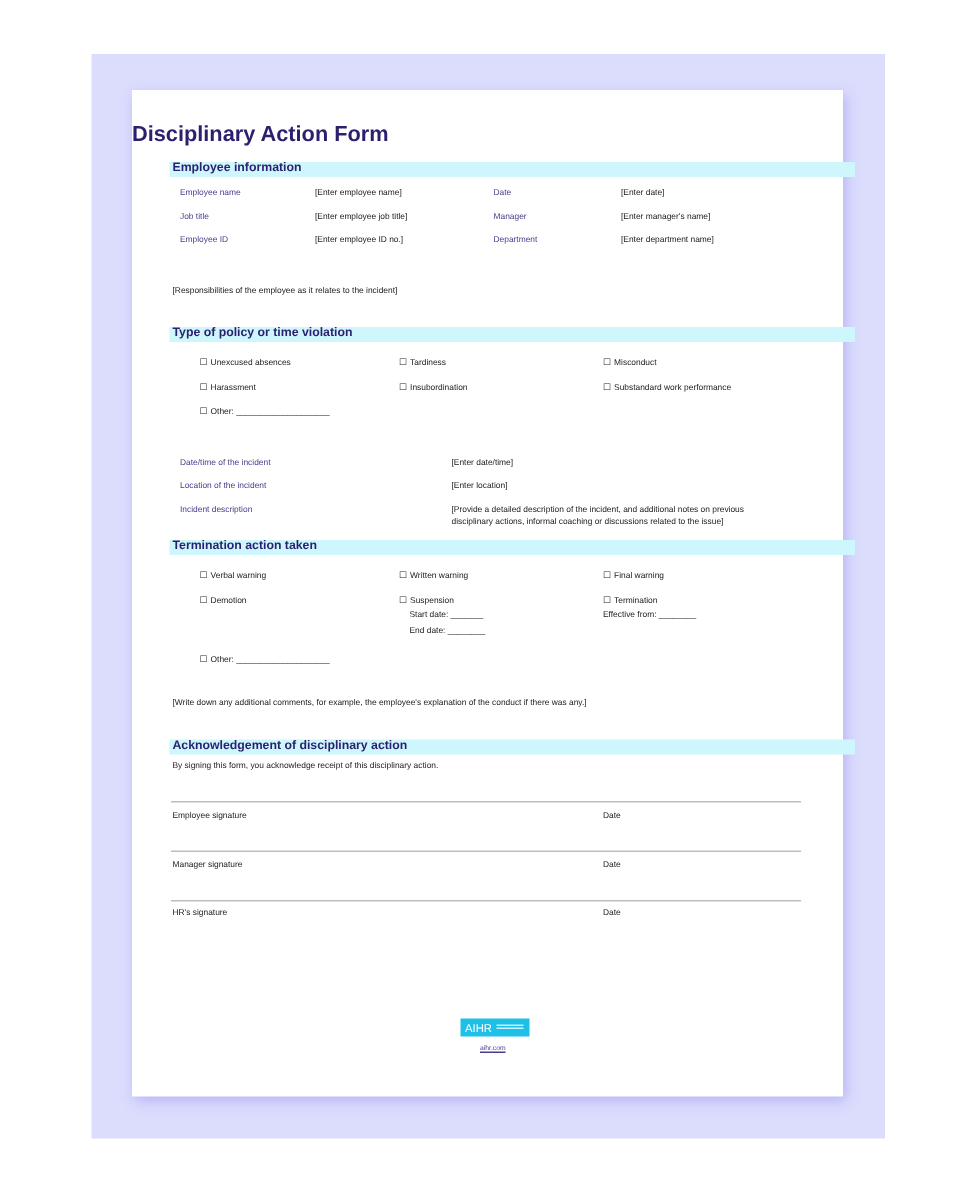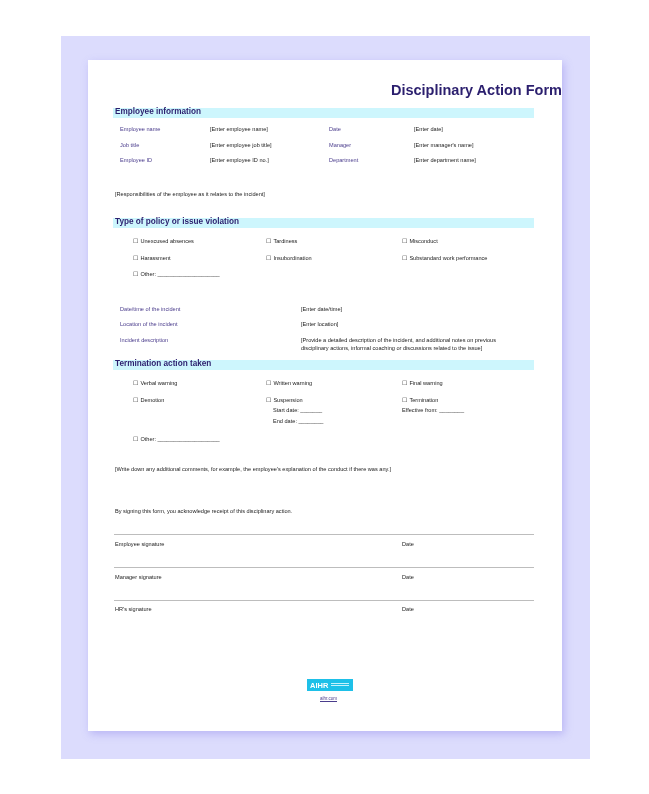--- a/index.html
+++ b/index.html
@@ -1,26 +1,26 @@
 <!DOCTYPE html>
 <html><head>
 <meta charset="utf-8">
 <style>
   html, body { margin:0; padding:0; }
   body { width:649px; height:794px; background:#ffffff; position:relative; font-family:"Liberation Sans", sans-serif; overflow:hidden; }
   .backdrop { position:absolute; left:61px; top:36px; width:529px; height:723px; background:#dcdcfd; }
   .paper { position:absolute; left:88px; top:60px; width:474px; height:671px; background:#ffffff; box-shadow:2px 3px 8px rgba(120,110,230,0.35); }
-  .title { position:absolute; left:0; width:474px; top:22px; text-align:right; font-size:14.5px; font-weight:bold; color:#2b1f6e; }
-  .bar { position:absolute; left:25px; width:421px; height:10px; background:#cdf6fd; }
+  .title { position:absolute; left:0; width:474px; top:22px; text-align:left; font-size:14.5px; font-weight:bold; color:#2b1f6e; }
+  .bar { position:absolute; left:25px; width:421px; height:10px; background:#cdf6fd;padding-left:36px; }
   .bar span { position:absolute; left:2px; top:-1px; font-size:8.2px; font-weight:bold; color:#2b1f6e; white-space:nowrap; }
   .t { position:absolute; font-size:5.6px; color:#222; white-space:nowrap; }
   .lbl { color:#4a3c8c; }
   .chk::before { content:"\2610"; margin-right:2px; font-size:6px; }
   .sigline { position:absolute; left:26px; width:420px; height:1px; background:#bdbdbd; }
-  .logo { position:absolute; left:219px; top:619px; width:46px; height:12px; background:#1ec0e8; color:#fff; font-size:7.5px; font-weight:bold; }
+  .logo { position:absolute; left:219px; top:619px; width:46px; height:12px; background:#1ec0e8; color:#fff; font-size:7.5px; font-weight:normal; }
   .logo span { position:absolute; left:3px; top:2px; }
   .logo i { position:absolute; left:24px; top:4px; width:18px; height:1px; background:#c6f2fc; box-shadow:0 2px 0 #c6f2fc; }
   .url { position:absolute; left:232px; top:636px; font-size:4.5px; color:#4a3c8c; text-decoration:underline; }
 </style>
 </head>
 <body>
 
 <div class="backdrop"></div>
 <div class="paper">
   <div class="title">Disciplinary Action Form</div>
@@ -37,21 +37,21 @@
   <div class="t lbl" style="left:241px;top:82px">Manager</div>
   <div class="t" style="left:326px;top:82px">[Enter manager's name]</div>
   <div class="t lbl" style="left:32px;top:97px">Employee ID</div>
   <div class="t" style="left:122px;top:97px">[Enter employee ID no.]</div>
   <div class="t lbl" style="left:241px;top:97px">Department</div>
   <div class="t" style="left:326px;top:97px">[Enter department name]</div>
 
   <div class="t" style="left:27px;top:131px">[Responsibilities of the employee as it relates to the incident]</div>
 
   <div class="bar" style="top:158px">
-      <span>Type of policy or issue violation</span>
+      <span>Type of policy or time violation</span>
     </div>
   <div class="t chk" style="left:45px;top:177px">Unexcused absences</div>
   <div class="t chk" style="left:178px;top:177px">Tardiness</div>
   <div class="t chk" style="left:314px;top:177px">Misconduct</div>
   <div class="t chk" style="left:45px;top:194px">Harassment</div>
   <div class="t chk" style="left:178px;top:194px">Insubordination</div>
   <div class="t chk" style="left:314px;top:194px">Substandard work performance</div>
   <div class="t chk" style="left:45px;top:210px">Other: ____________________</div>
 
   <div class="t lbl" style="left:32px;top:246px">Date/time of the incident</div>
@@ -71,20 +71,23 @@
   <div class="t chk" style="left:45px;top:336px">Demotion</div>
   <div class="t chk" style="left:178px;top:336px">Suspension</div>
   <div class="t chk" style="left:314px;top:336px">Termination</div>
   <div class="t" style="left:185px;top:347px">Start date: _______</div>
   <div class="t" style="left:185px;top:358px">End date: ________</div>
   <div class="t" style="left:314px;top:347px">Effective from: ________</div>
   <div class="t chk" style="left:45px;top:375px">Other: ____________________</div>
 
   <div class="t" style="left:27px;top:406px">[Write down any additional comments, for example, the employee's explanation of the conduct if there was any.]</div>
 
+  <div class="bar" style="top:433px">
+      <span>Acknowledgement of disciplinary action</span>
+    </div>
   <div class="t" style="left:27px;top:448px">By signing this form, you acknowledge receipt of this disciplinary action.</div>
 
   <div class="sigline" style="top:474px"></div>
   <div class="t" style="left:27px;top:481px">Employee signature</div>
   <div class="t" style="left:314px;top:481px">Date</div>
   <div class="sigline" style="top:507px"></div>
   <div class="t" style="left:27px;top:514px">Manager signature</div>
   <div class="t" style="left:314px;top:514px">Date</div>
   <div class="sigline" style="top:540px"></div>
   <div class="t" style="left:27px;top:546px">HR's signature</div>

